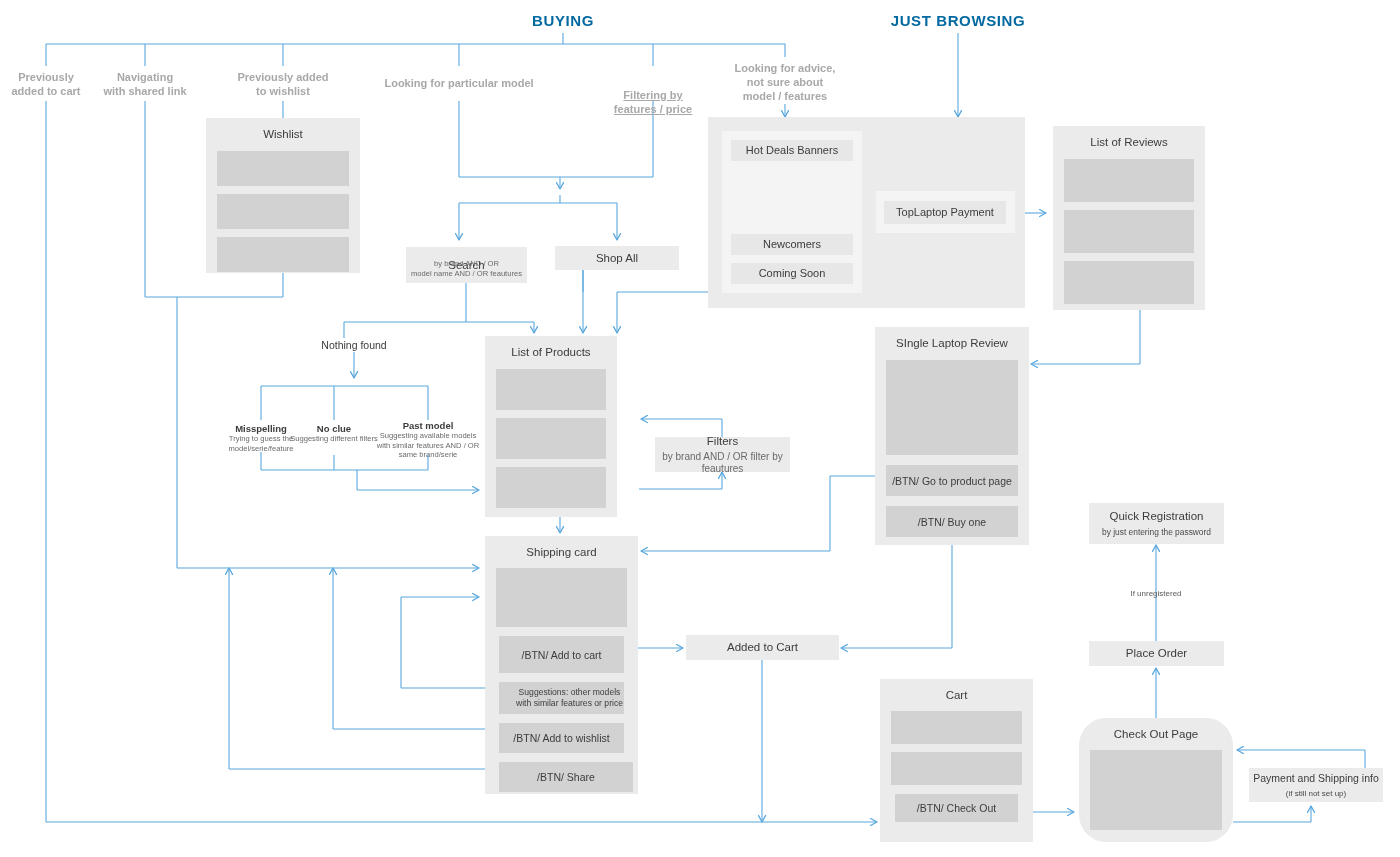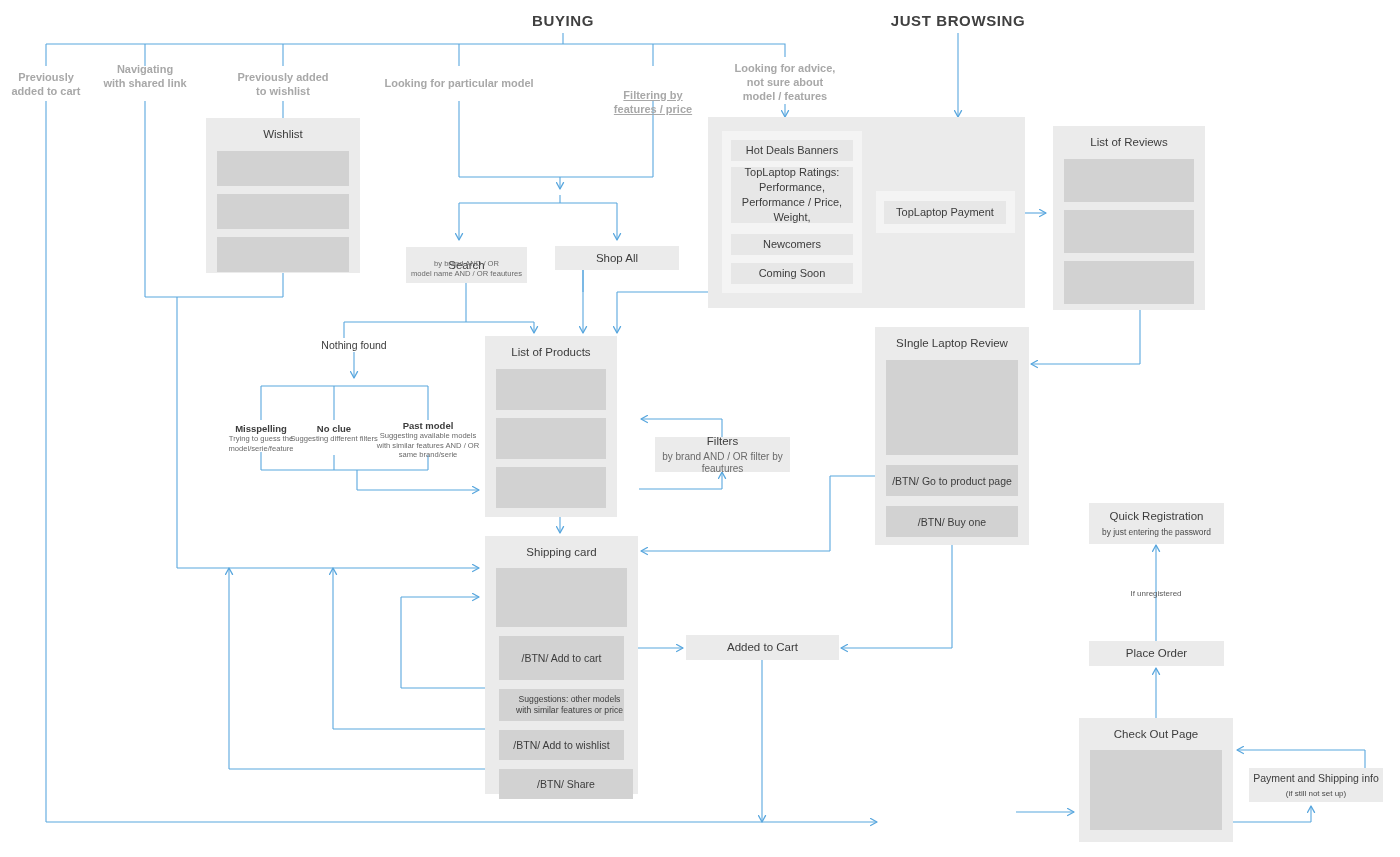--- a/index.html
+++ b/index.html
@@ -22,21 +22,21 @@
     pointer-events:none;
   }
 
   
   .lane-title{
     position:absolute;
     text-align:center;
     font-weight:bold;
     font-size:15px;
     letter-spacing:.6px;
-    color:#404040;
+    color:#0369a1;
     white-space:nowrap;
   }
   .entry-label{
     position:absolute;
     text-align:center;
     font-weight:bold;
     font-size:11px;
     line-height:14px;
     color:#a8a8a8;
   }
@@ -227,21 +227,21 @@
 
       <path d="M1156,642 L1156,545" marker-end="url(#ar)"></path>
     </g>
   </svg>
 
   <div class="lane-title" style="left:483px;top:12px;width:160px;">BUYING</div>
   <div class="lane-title" style="left:878px;top:12px;width:160px;">JUST BROWSING</div>
 
   <div class="entry-label" style="left:-4px;top:70px;width:100px;white-space:pre-line;">Previously
 added to cart</div>
-  <div class="entry-label" style="left:88px;top:62px;width:114px;white-space:pre-line;">Navigating
+  <div class="entry-label" style="left:88px;top:70px;width:114px;white-space:pre-line;">Navigating
 with shared link</div>
   <div class="entry-label" style="left:223px;top:70px;width:120px;white-space:pre-line;">Previously added
 to wishlist</div>
   <div class="entry-label" style="left:369px;top:76px;width:180px;white-space:pre-line;">Looking for particular model</div>
   <div class="entry-label" style="left:598px;top:88px;width:110px;white-space:pre-line;text-decoration:underline;">Filtering by
 features / price</div>
   <div class="entry-label" style="left:725px;top:61px;width:120px;white-space:pre-line;">Looking for advice,
 not sure about
 model / features</div>
 
@@ -285,24 +285,20 @@
 
   <div class="flatbox" style="left:655px;top:437px;width:135px;height:35px;">
     <div class="t1">Filters</div>
     <div class="t2" style="font-size:10px;color:#6a6a6a;">by brand AND / OR filter by feautures</div>
   </div>
 
   <div class="panel" style="left:708px;top:117px;width:317px;height:191px;">
   </div>
   <div class="inner-panel" style="left:722px;top:131px;width:140px;height:162px;"></div>
   <div class="chip" style="position:absolute;left:731px;top:140px;width:122px;height:21px;">Hot Deals Banners</div>
-  <div class="chip" style="position:absolute;left:731px;top:167px;width:122px;height:56px;white-space:pre-line;">TopLaptop Ratings:
-Performance,
-Performance / Price,
-Weight,</div>
   <div class="chip" style="position:absolute;left:731px;top:234px;width:122px;height:21px;">Newcomers</div>
   <div class="chip" style="position:absolute;left:731px;top:263px;width:122px;height:21px;">Coming Soon</div>
 
   <div class="inner-panel" style="left:876px;top:191px;width:139px;height:42px;"></div>
   <div class="chip" style="position:absolute;left:884px;top:201px;width:122px;height:23px;">TopLaptop Payment</div>
 
   <div class="panel" style="left:1053px;top:126px;width:152px;height:184px;">
     <div class="panel-title">List of Reviews</div>
     <div class="ph" style="height:43px;margin-top:10px;"></div>
     <div class="ph" style="height:43px;"></div>
@@ -312,33 +308,39 @@
   <div class="panel" style="left:875px;top:327px;width:154px;height:218px;">
     <div class="panel-title">SIngle Laptop Review</div>
     <div class="ph" style="height:95px;margin-top:10px;"></div>
     <div class="btn" style="margin:10px 11px 0 11px;height:31px;">/BTN/ Go to product page</div>
     <div class="btn" style="margin:10px 11px 0 11px;height:31px;">/BTN/ Buy one</div>
   </div>
 
   <div class="panel" style="left:485px;top:536px;width:153px;height:258px;">
     <div class="panel-title">Shipping card</div>
     <div class="ph" style="height:59px;margin-top:9px;"></div>
-    <div class="btn" style="margin:9px 14px 0 14px;height:44px;">/BTN/ Add to cart</div>
+    <div class="btn" style="margin:9px 14px 0 14px;height:37px;">/BTN/ Add to cart</div>
     <div class="btn" style="margin:9px 14px 0 14px;height:32px;white-space:pre-line;font-size:8.6px;line-height:11px;padding-left:16px;">Suggestions: other models
 with similar features or price</div>
     <div class="btn" style="margin:9px 14px 0 14px;height:30px;">/BTN/ Add to wishlist</div>
     <div class="btn" style="margin:9px 5px 0 14px;height:30px;">/BTN/ Share</div>
   </div>
 
   <div class="flatbox" style="left:686px;top:635px;width:153px;height:25px;">
     <div class="t1">Added to Cart</div>
   </div>
 
-
-  <div class="panel" style="left:1079px;top:718px;width:154px;height:124px;">
+  <div class="panel" style="left:880px;top:679px;width:153px;height:163px;">
+    <div class="panel-title">Cart</div>
+    <div class="ph" style="height:33px;margin-top:9px;"></div>
+    <div class="ph" style="height:33px;"></div>
+    <div class="btn" style="margin:9px 15px 0 15px;height:28px;">/BTN/ Check Out</div>
+  </div>
+
+  <div class="panel" style="left:1079px;top:718px;width:154px;height:124px;border-radius:27px;">
     <div class="panel-title">Check Out Page</div>
     <div class="ph" style="height:80px;margin-top:9px;"></div>
   </div>
 
   <div class="flatbox" style="left:1249px;top:768px;width:134px;height:34px;">
     <div class="t1" style="font-size:10.5px;">Payment and Shipping info</div>
     <div class="t2" style="font-size:8px;">(if still not set up)</div>
   </div>
 
   <div class="flatbox" style="left:1089px;top:641px;width:135px;height:25px;">

